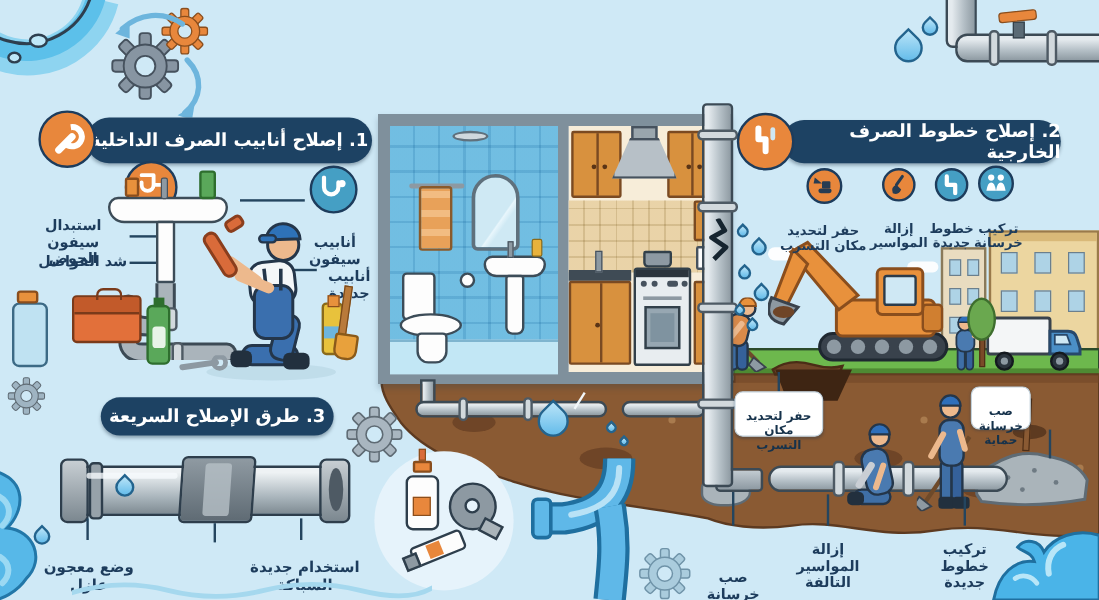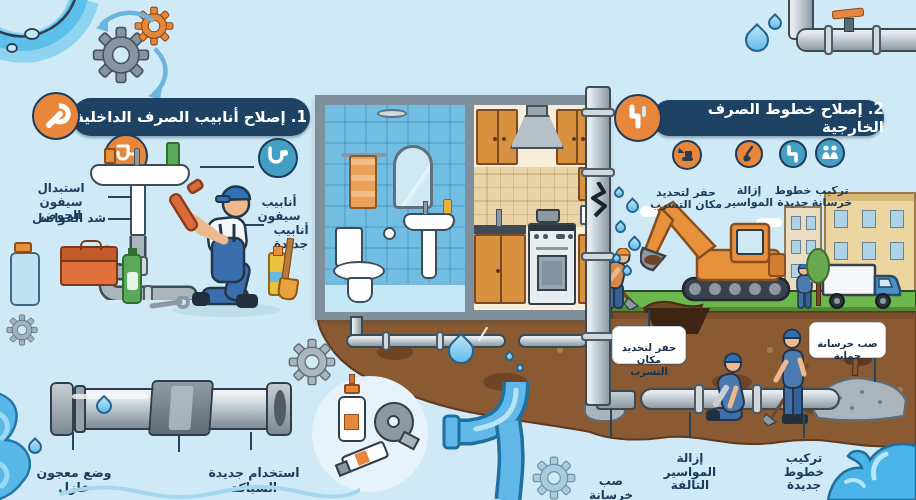--- a/index.html
+++ b/index.html
@@ -464,21 +464,21 @@
   <div class="lbl small pre" style="left:808px;top:172px;width:48px">
     <span class="pre">تركيب
 خرسانة</span>
   </div>
 
   <div class="lv" style="left:648px;top:310px;height:18px"></div>
   <div class="tag pre" style="left:612px;top:326px;width:74px;height:38px">
     <span class="pre">حفر لتحديد
 مكان التسرب</span>
   </div>
-  <div class="tag pre" style="left:809px;top:322px;width:77px;height:36px">
+  <div class="tag pre" style="left:809px;top:322px;width:50px;height:36px">
     <span class="pre">صب خرسانة
 حماية</span>
   </div>
   <div class="lv" style="left:874px;top:358px;height:24px"></div>
 
   <div class="lv" style="left:610px;top:410px;height:28px"></div>
   <div class="lbl pre" style="left:580px;top:461px;width:62px">
     <span class="pre">صب
 خرسانة
 حماية</span>
@@ -489,20 +489,23 @@
 المواسير
 التالفة</span>
   </div>
   <div class="lv" style="left:803px;top:414px;height:24px"></div>
   <div class="lbl pre" style="left:772px;top:438px;width:64px">
     <span class="pre">تركيب
 خطوط
 جديدة</span>
   </div>
 
+  <div class="pill" style="left:84px;top:331px;width:194px;height:32px;font-size:15px;border-radius:16px">
+    <span>3. طرق الإصلاح السريعة</span>
+  </div>
   <svg class="abs" style="left:288px;top:338px" width="48" height="48" viewBox="-55 -55 110 110">
     <use href="#gearsym" fill="#a9b6c0" stroke="#5f6b74" stroke-width="3"></use>
       <circle r="16" fill="#cfe9f6" stroke="#5f6b74" stroke-width="3"></circle>
   </svg>
   <svg class="abs" style="left:6px;top:314px" width="32" height="32" viewBox="-55 -55 110 110">
     <use href="#gearsym" fill="#9fb4c2" stroke="#5f6b74" stroke-width="3"></use>
       <circle r="16" fill="#cfe9f6" stroke="#5f6b74" stroke-width="3"></circle>
   </svg>
 
   <div class="abs" style="left:58px;top:388px;width:224px;height:42px;background:linear-gradient(180deg,#eef2f4 10%,#a8b4bb 65%,#7f8b93);border:2.5px solid #2e3e4c;border-radius:8px;box-sizing:border-box"></div>

